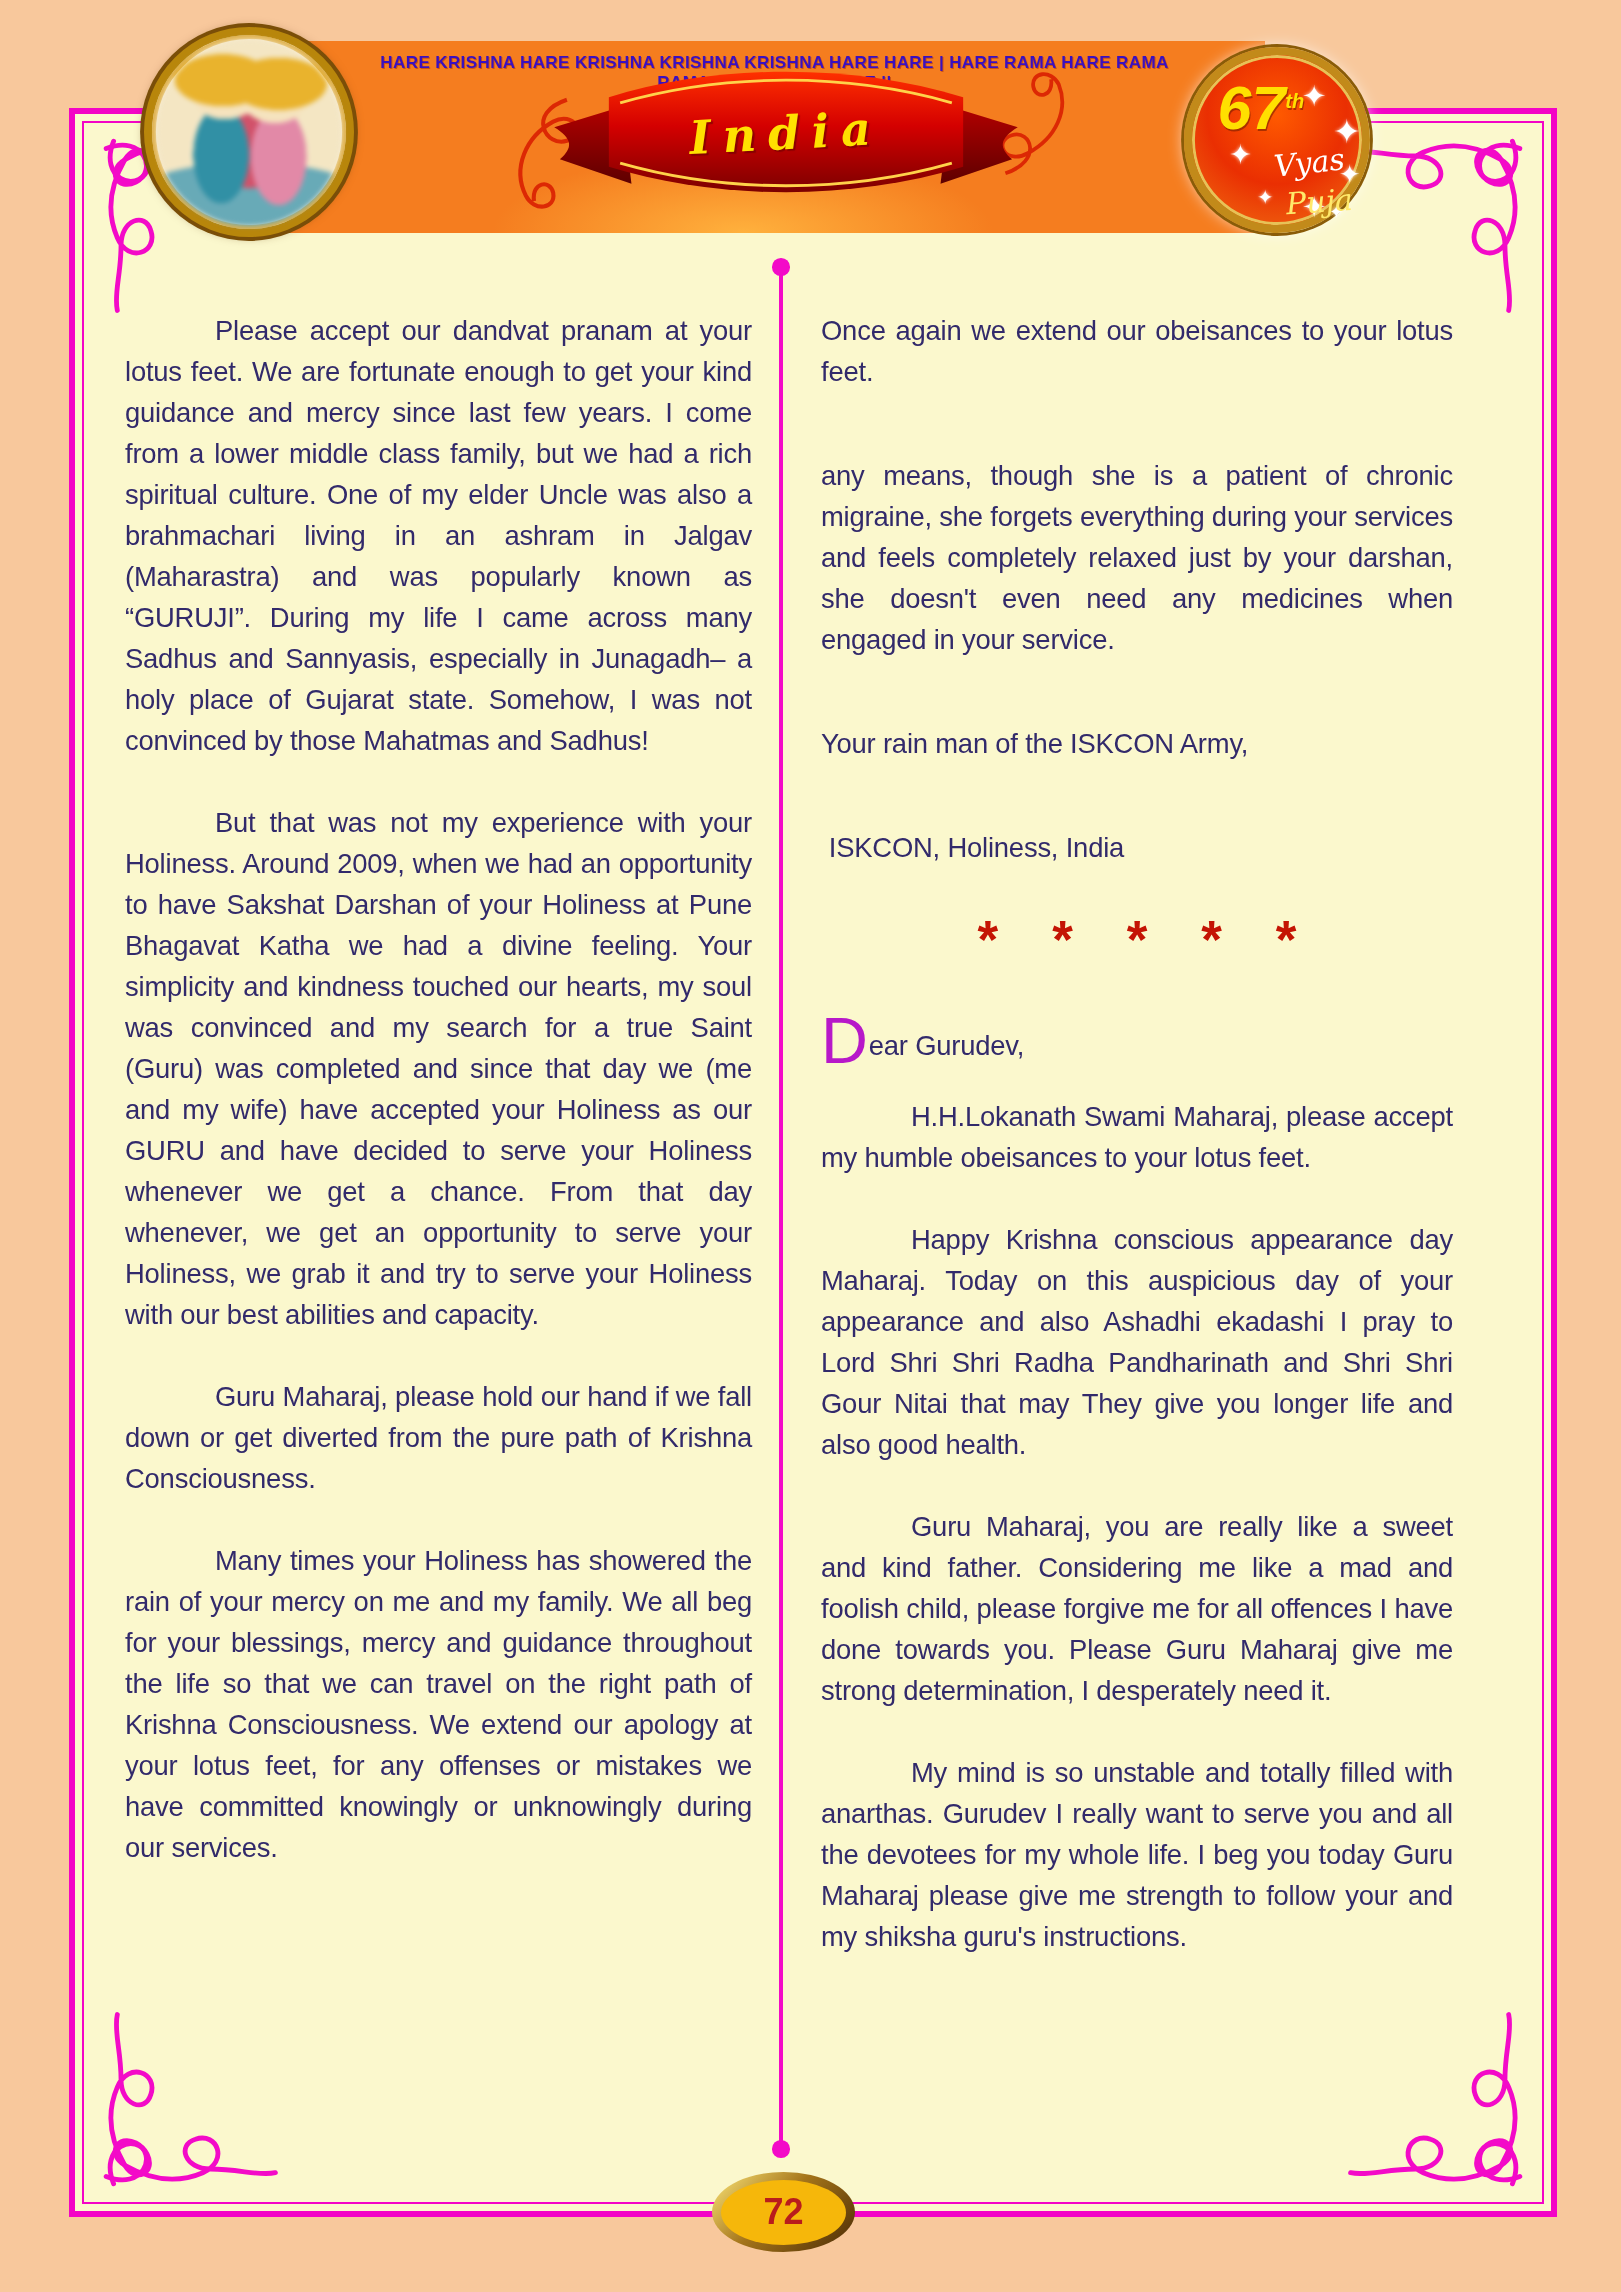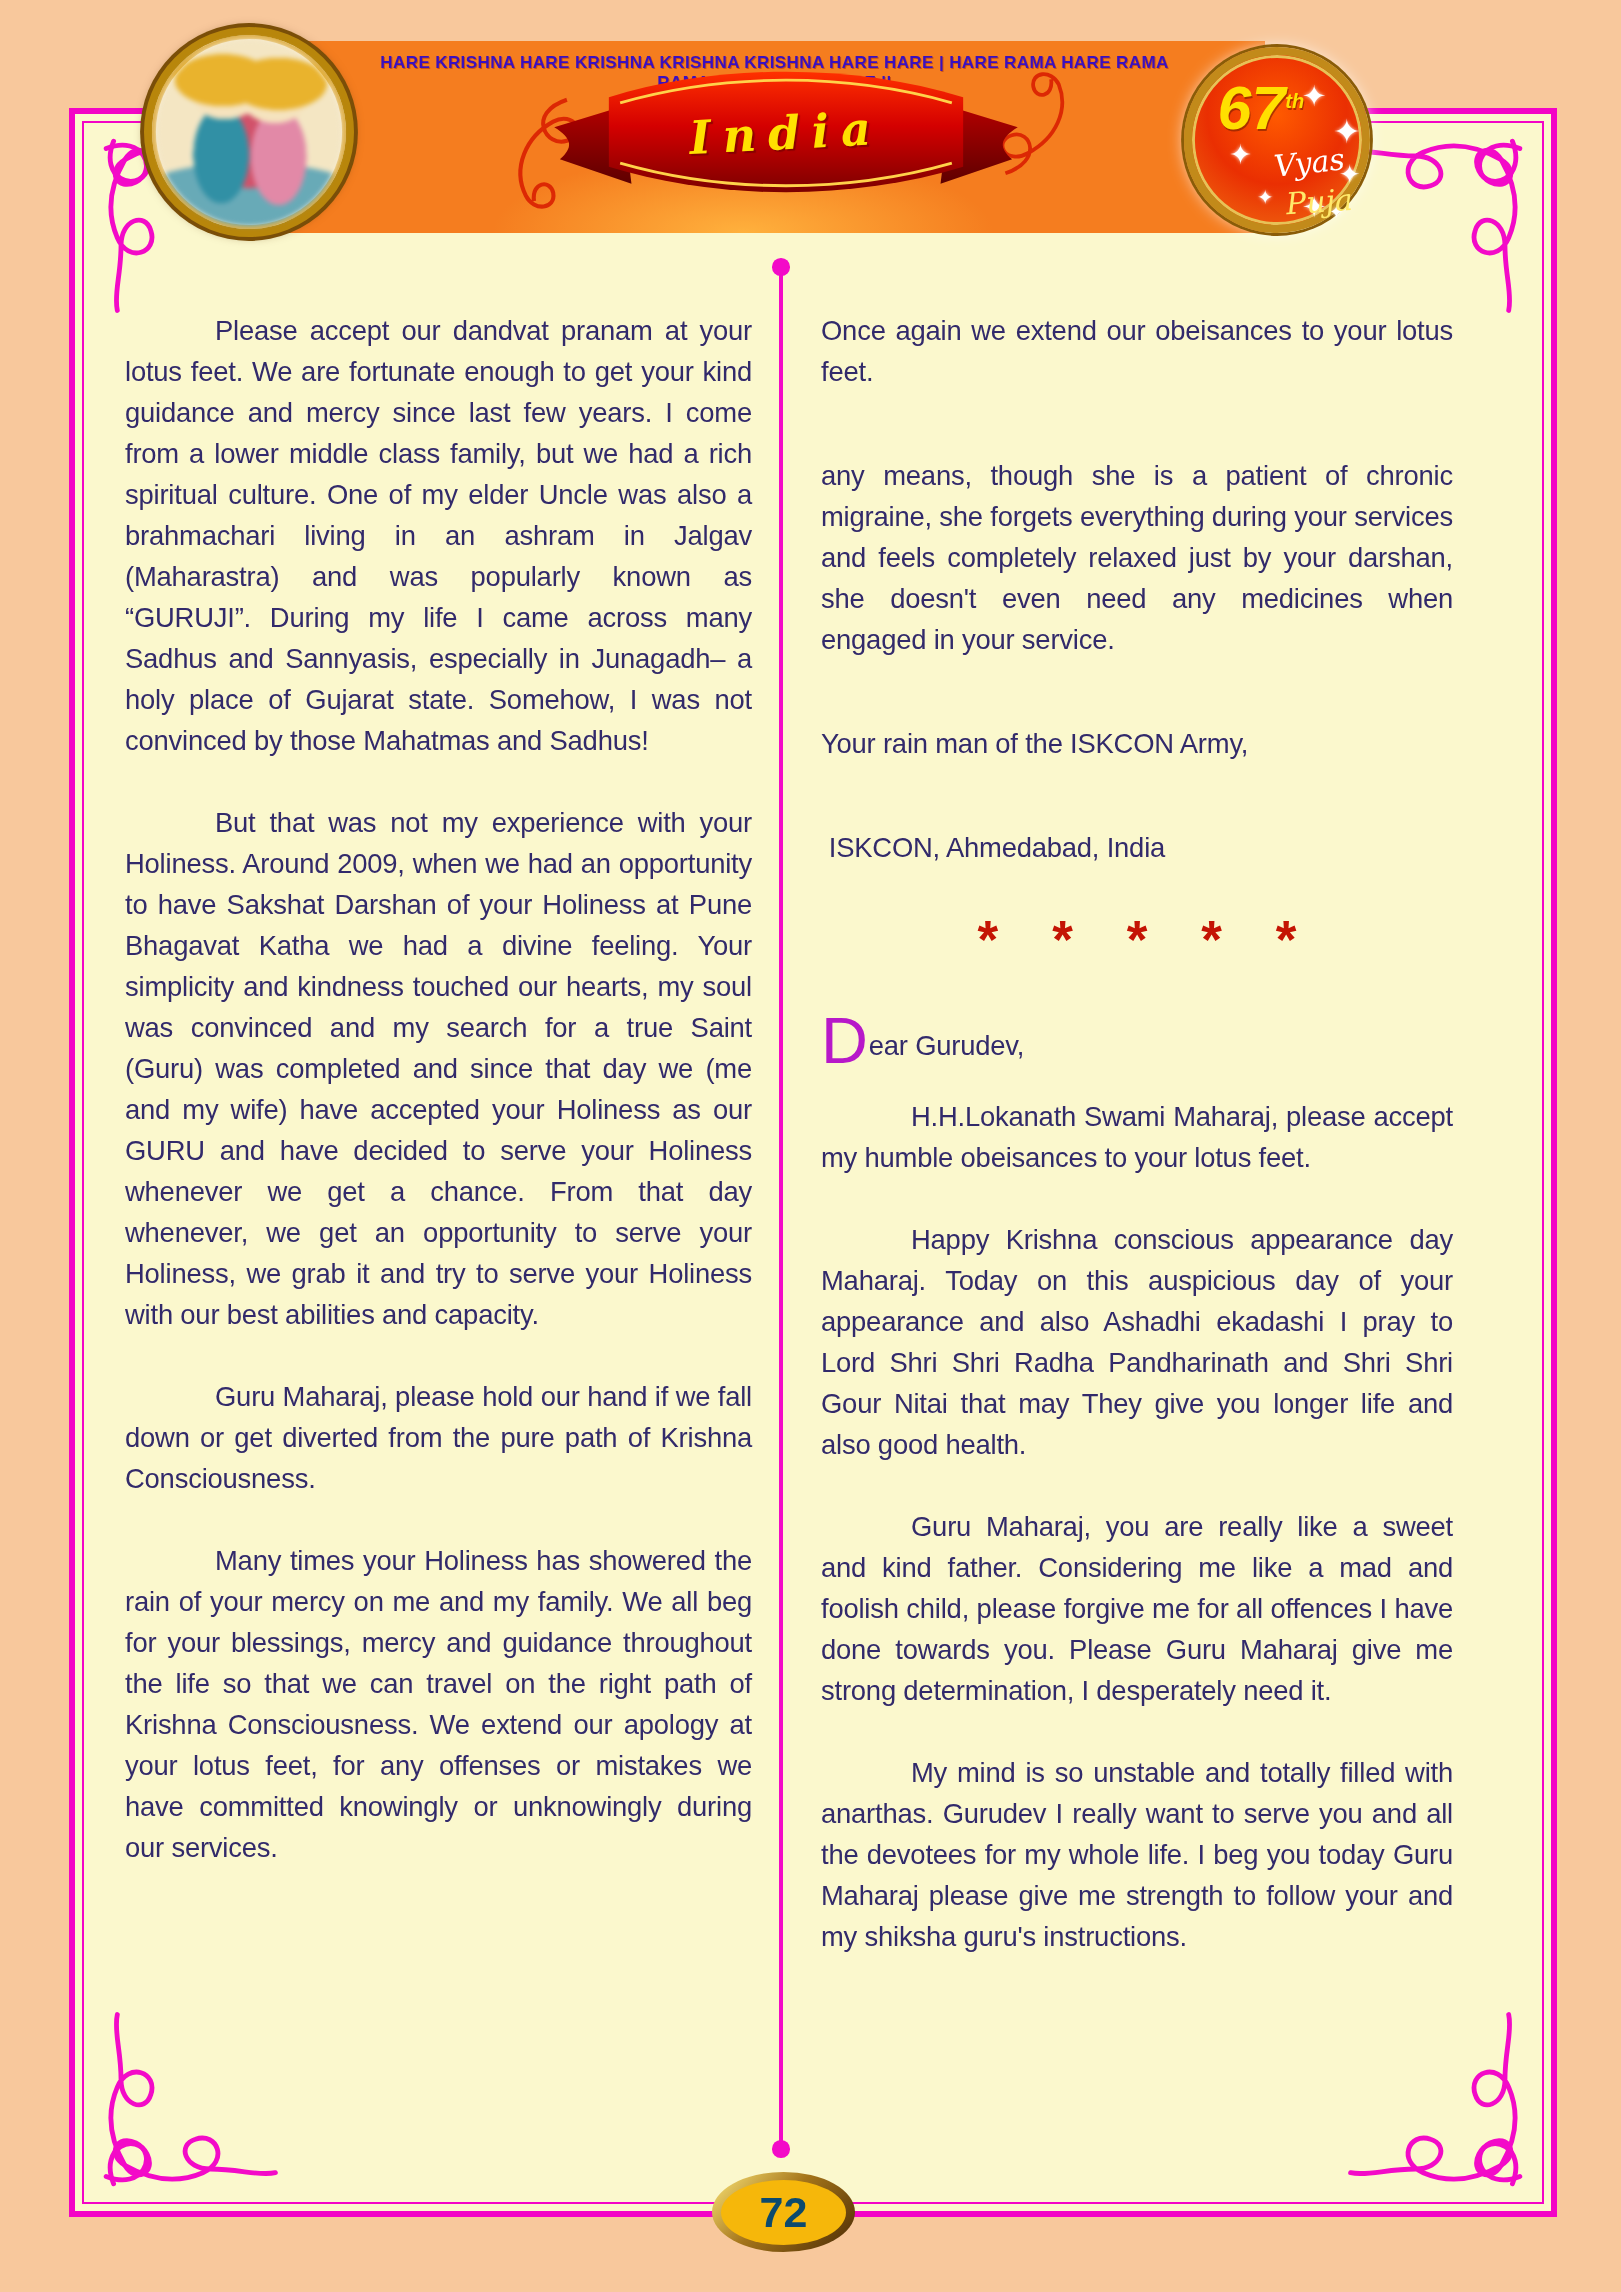--- a/index.html
+++ b/index.html
@@ -91,21 +91,21 @@
        text-align:center;margin:51px 0 35px 0;text-indent:19.6px;}
   .salutation{margin:55px 0 29px 0 !important;text-align:left;}
   .dropcap{font-size:65px;color:#b718c9;line-height:0.8;vertical-align:-7.8px;margin-right:1px;}
 
   
   .page-oval{position:absolute;left:712px;top:2172px;width:143px;height:80px;border-radius:50%;
        background:linear-gradient(135deg,#ffe97a 0%,#a4741a 45%,#4a2a04 100%);
        display:flex;align-items:center;justify-content:center;}
   .page-oval-inner{width:125px;height:65px;border-radius:50%;background:#f6b70a;
        display:flex;align-items:center;justify-content:center;
-       font-size:43px;font-weight:bold;color:#0c4a6e;}
+       font-size:36px;font-weight:bold;color:#b91c1c;}
 </style>
 </head>
 <body>
 
 <div class="page">
 
   <div class="panel">
     <div class="panel-inner"></div>
     <svg class="flourish fl-tl" viewBox="0 0 100 100">
       <path d="M6,10 C26,2 34,22 22,28 C12,33 6,22 16,16 C30,8 44,6 58,12 C72,18 66,34 54,30 C44,27 48,14 62,14 C78,14 88,10 97,12" stroke-width="2.6"></path>
@@ -179,21 +179,21 @@
     <p class="indent">Please accept our dandvat pranam at your lotus feet. We are fortunate enough to get your kind guidance and mercy since last few years. I come from a lower middle class family, but we had a rich spiritual culture. One of my elder Uncle was also a brahmachari living in an ashram in Jalgav (Maharastra) and was popularly known as “GURUJI”. During my life I came across many Sadhus and Sannyasis, especially in Junagadh– a holy place of Gujarat state. Somehow, I was not convinced by those Mahatmas and Sadhus!</p>
     <p class="indent">But that was not my experience with your Holiness. Around 2009, when we had an opportunity to have Sakshat Darshan of your Holiness at Pune Bhagavat Katha we had a divine feeling. Your simplicity and kindness touched our hearts, my soul was convinced and my search for a true Saint (Guru) was completed and since that day we (me and my wife) have accepted your Holiness as our GURU and have decided to serve your Holiness whenever we get a chance. From that day whenever, we get an opportunity to serve your Holiness, we grab it and try to serve your Holiness with our best abilities and capacity.</p>
     <p class="indent">Guru Maharaj, please hold our hand if we fall down or get diverted from the pure path of Krishna Consciousness.</p>
     <p class="indent">Many times your Holiness has showered the rain of your mercy on me and my family. We all beg for your blessings, mercy and guidance throughout the life so that we can travel on the right path of Krishna Consciousness. We extend our apology at your lotus feet, for any offenses or mistakes we have committed knowingly or unknowingly during our services.</p>
   </div>
 
   <div class="col col-right">
     <p class="mb-lg">Once again we extend our obeisances to your lotus feet.</p>
     <p class="mb-lg">any means, though she is a patient of chronic migraine, she forgets everything during your services and feels completely relaxed just by your darshan, she doesn't even need any medicines when engaged in your service.</p>
     <p class="mb-lg">Your rain man of the ISKCON Army,</p>
-    <p class="sig-place">ISKCON, Ahmedabad, India</p>
+    <p class="sig-place">ISKCON, Holiness, India</p>
     <div class="separator">* * * * *</div>
     <p class="salutation"><span class="dropcap">D</span><span>ear Gurudev,</span></p>
     <p class="indent">H.H.Lokanath Swami Maharaj, please accept my humble obeisances to your lotus feet.</p>
     <p class="indent">Happy Krishna conscious appearance day Maharaj. Today on this auspicious day of your appearance and also Ashadhi ekadashi I pray to Lord Shri Shri Radha Pandharinath and Shri Shri Gour Nitai that may They give you longer life and also good health.</p>
     <p class="indent">Guru Maharaj, you are really like a sweet and kind father. Considering me like a mad and foolish child, please forgive me for all offences I have done towards you. Please Guru Maharaj give me strong determination, I desperately need it.</p>
     <p class="indent mb-0">My mind is so unstable and totally filled with anarthas. Gurudev I really want to serve you and all the devotees for my whole life. I beg you today Guru Maharaj please give me strength to follow your and my shiksha guru's instructions.</p>
   </div>
 
   <div class="page-oval">
     <div class="page-oval-inner">72</div>

